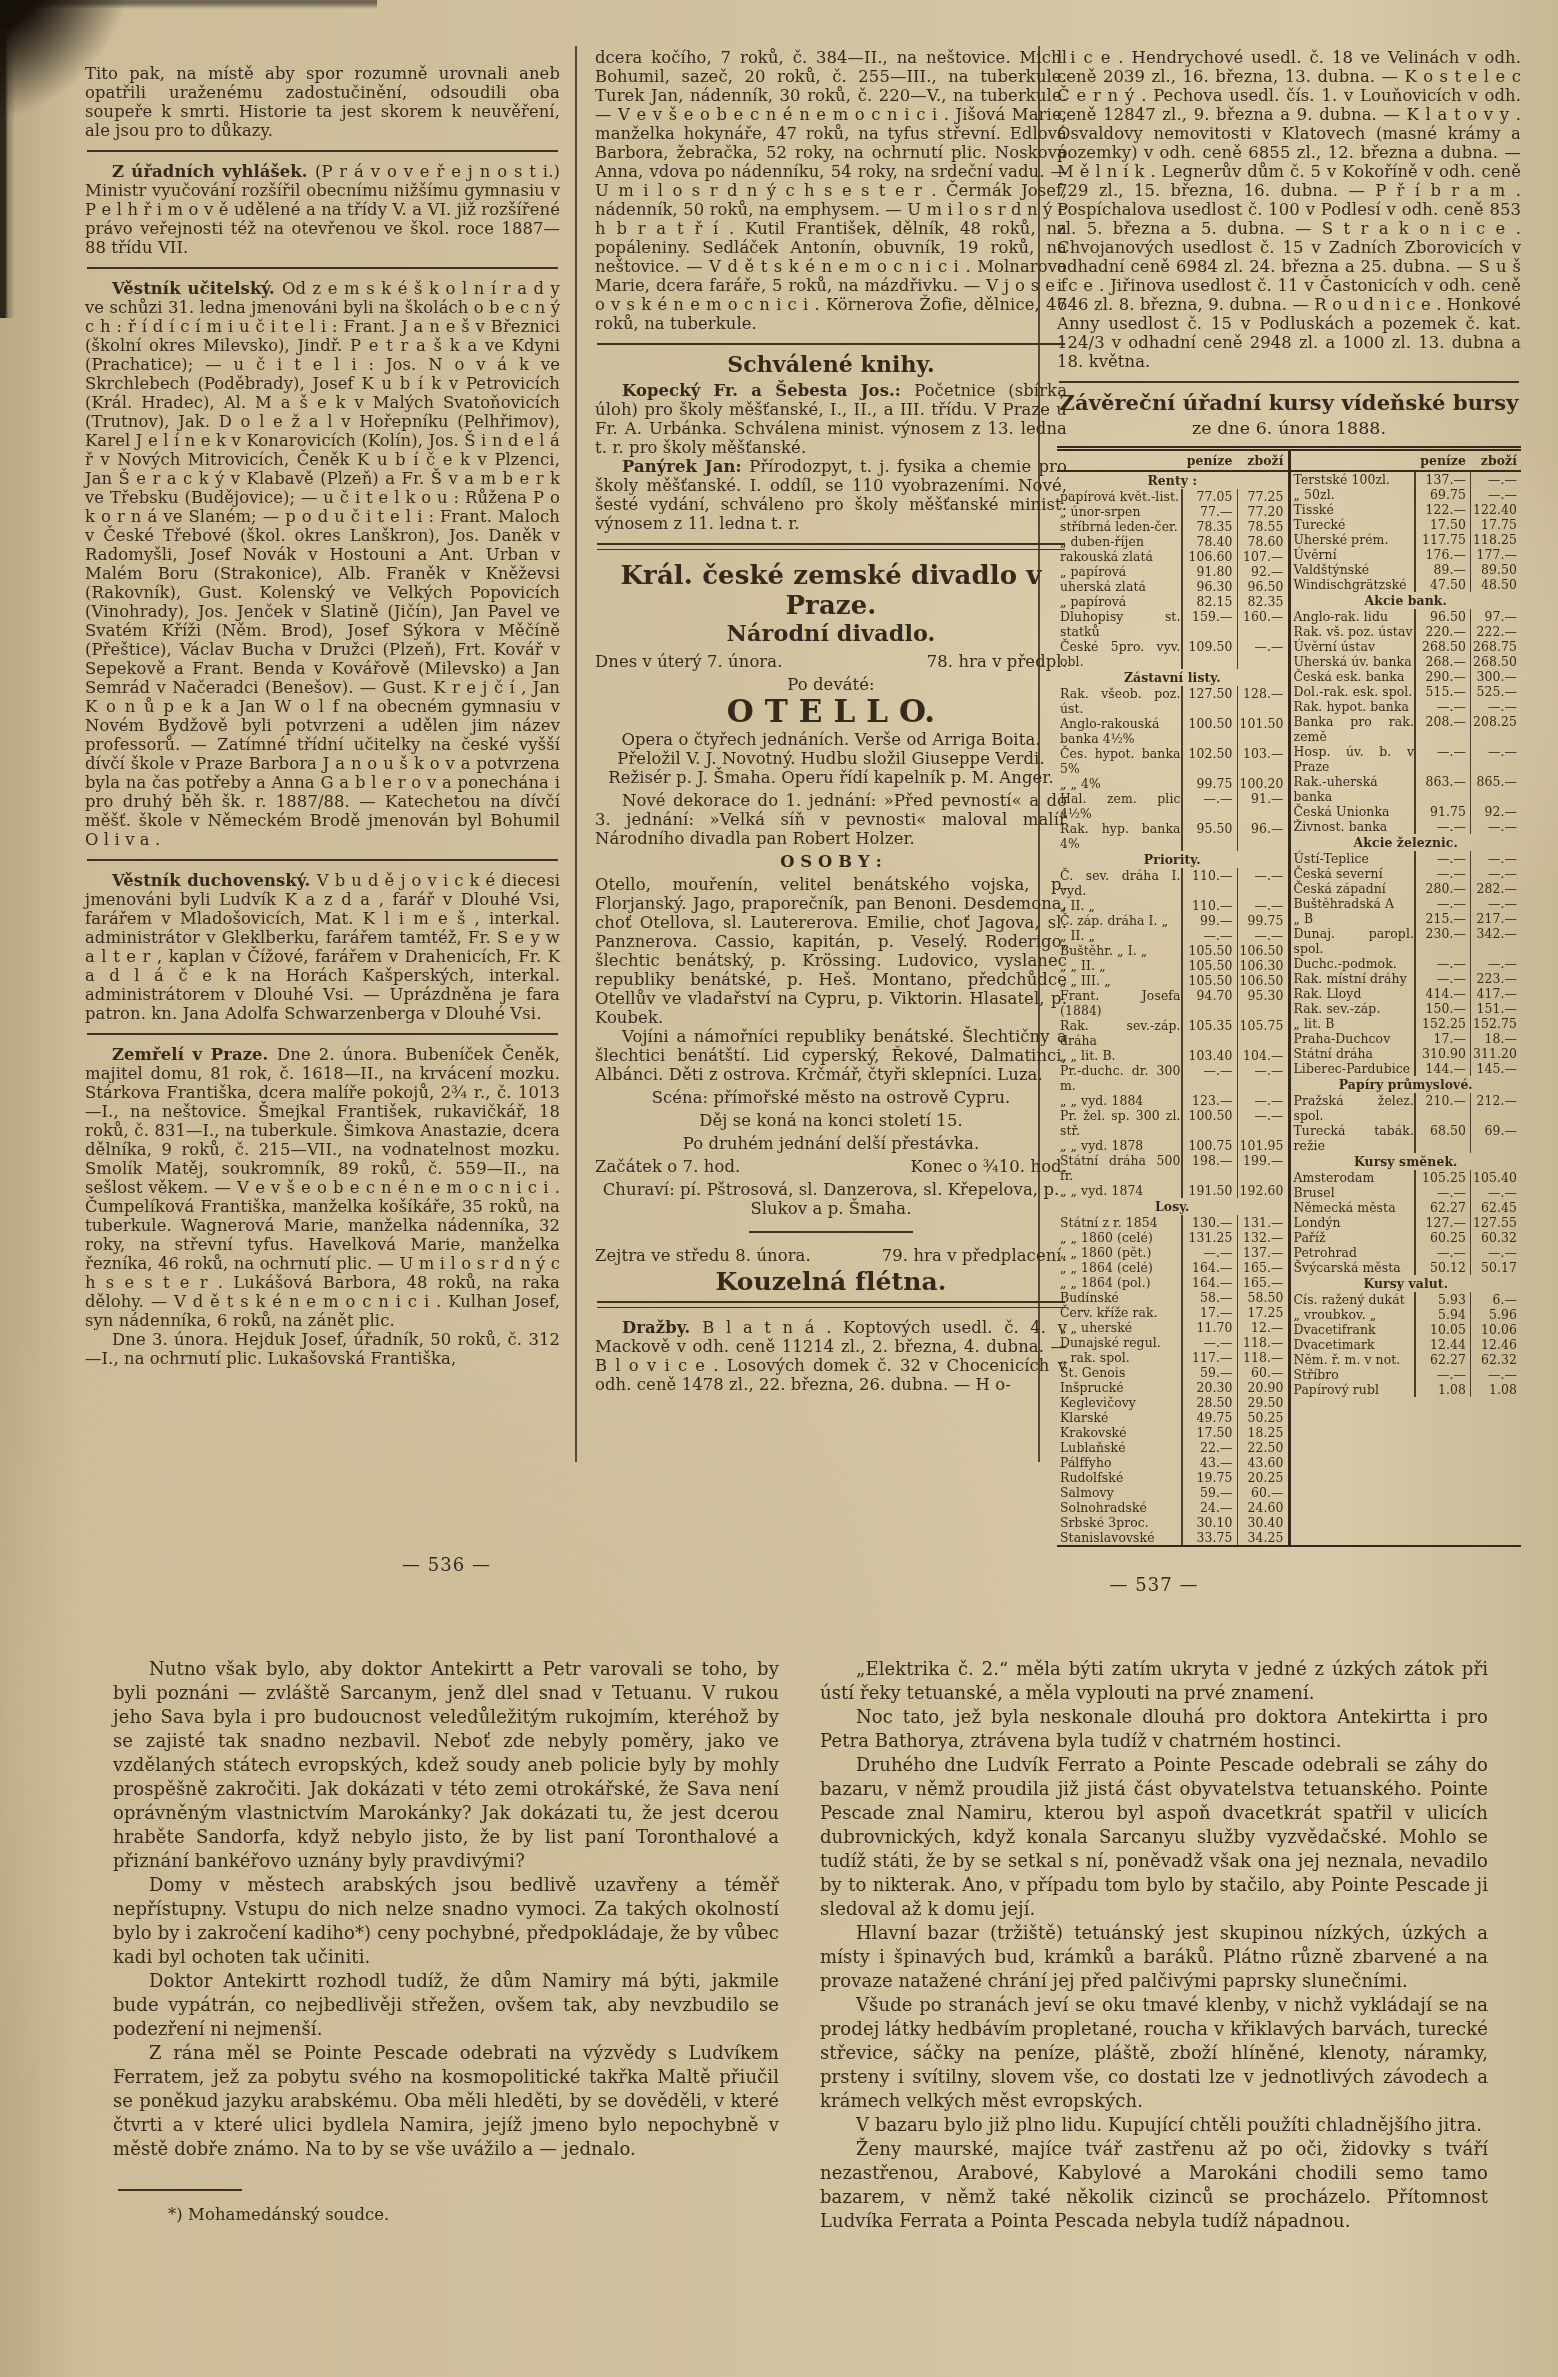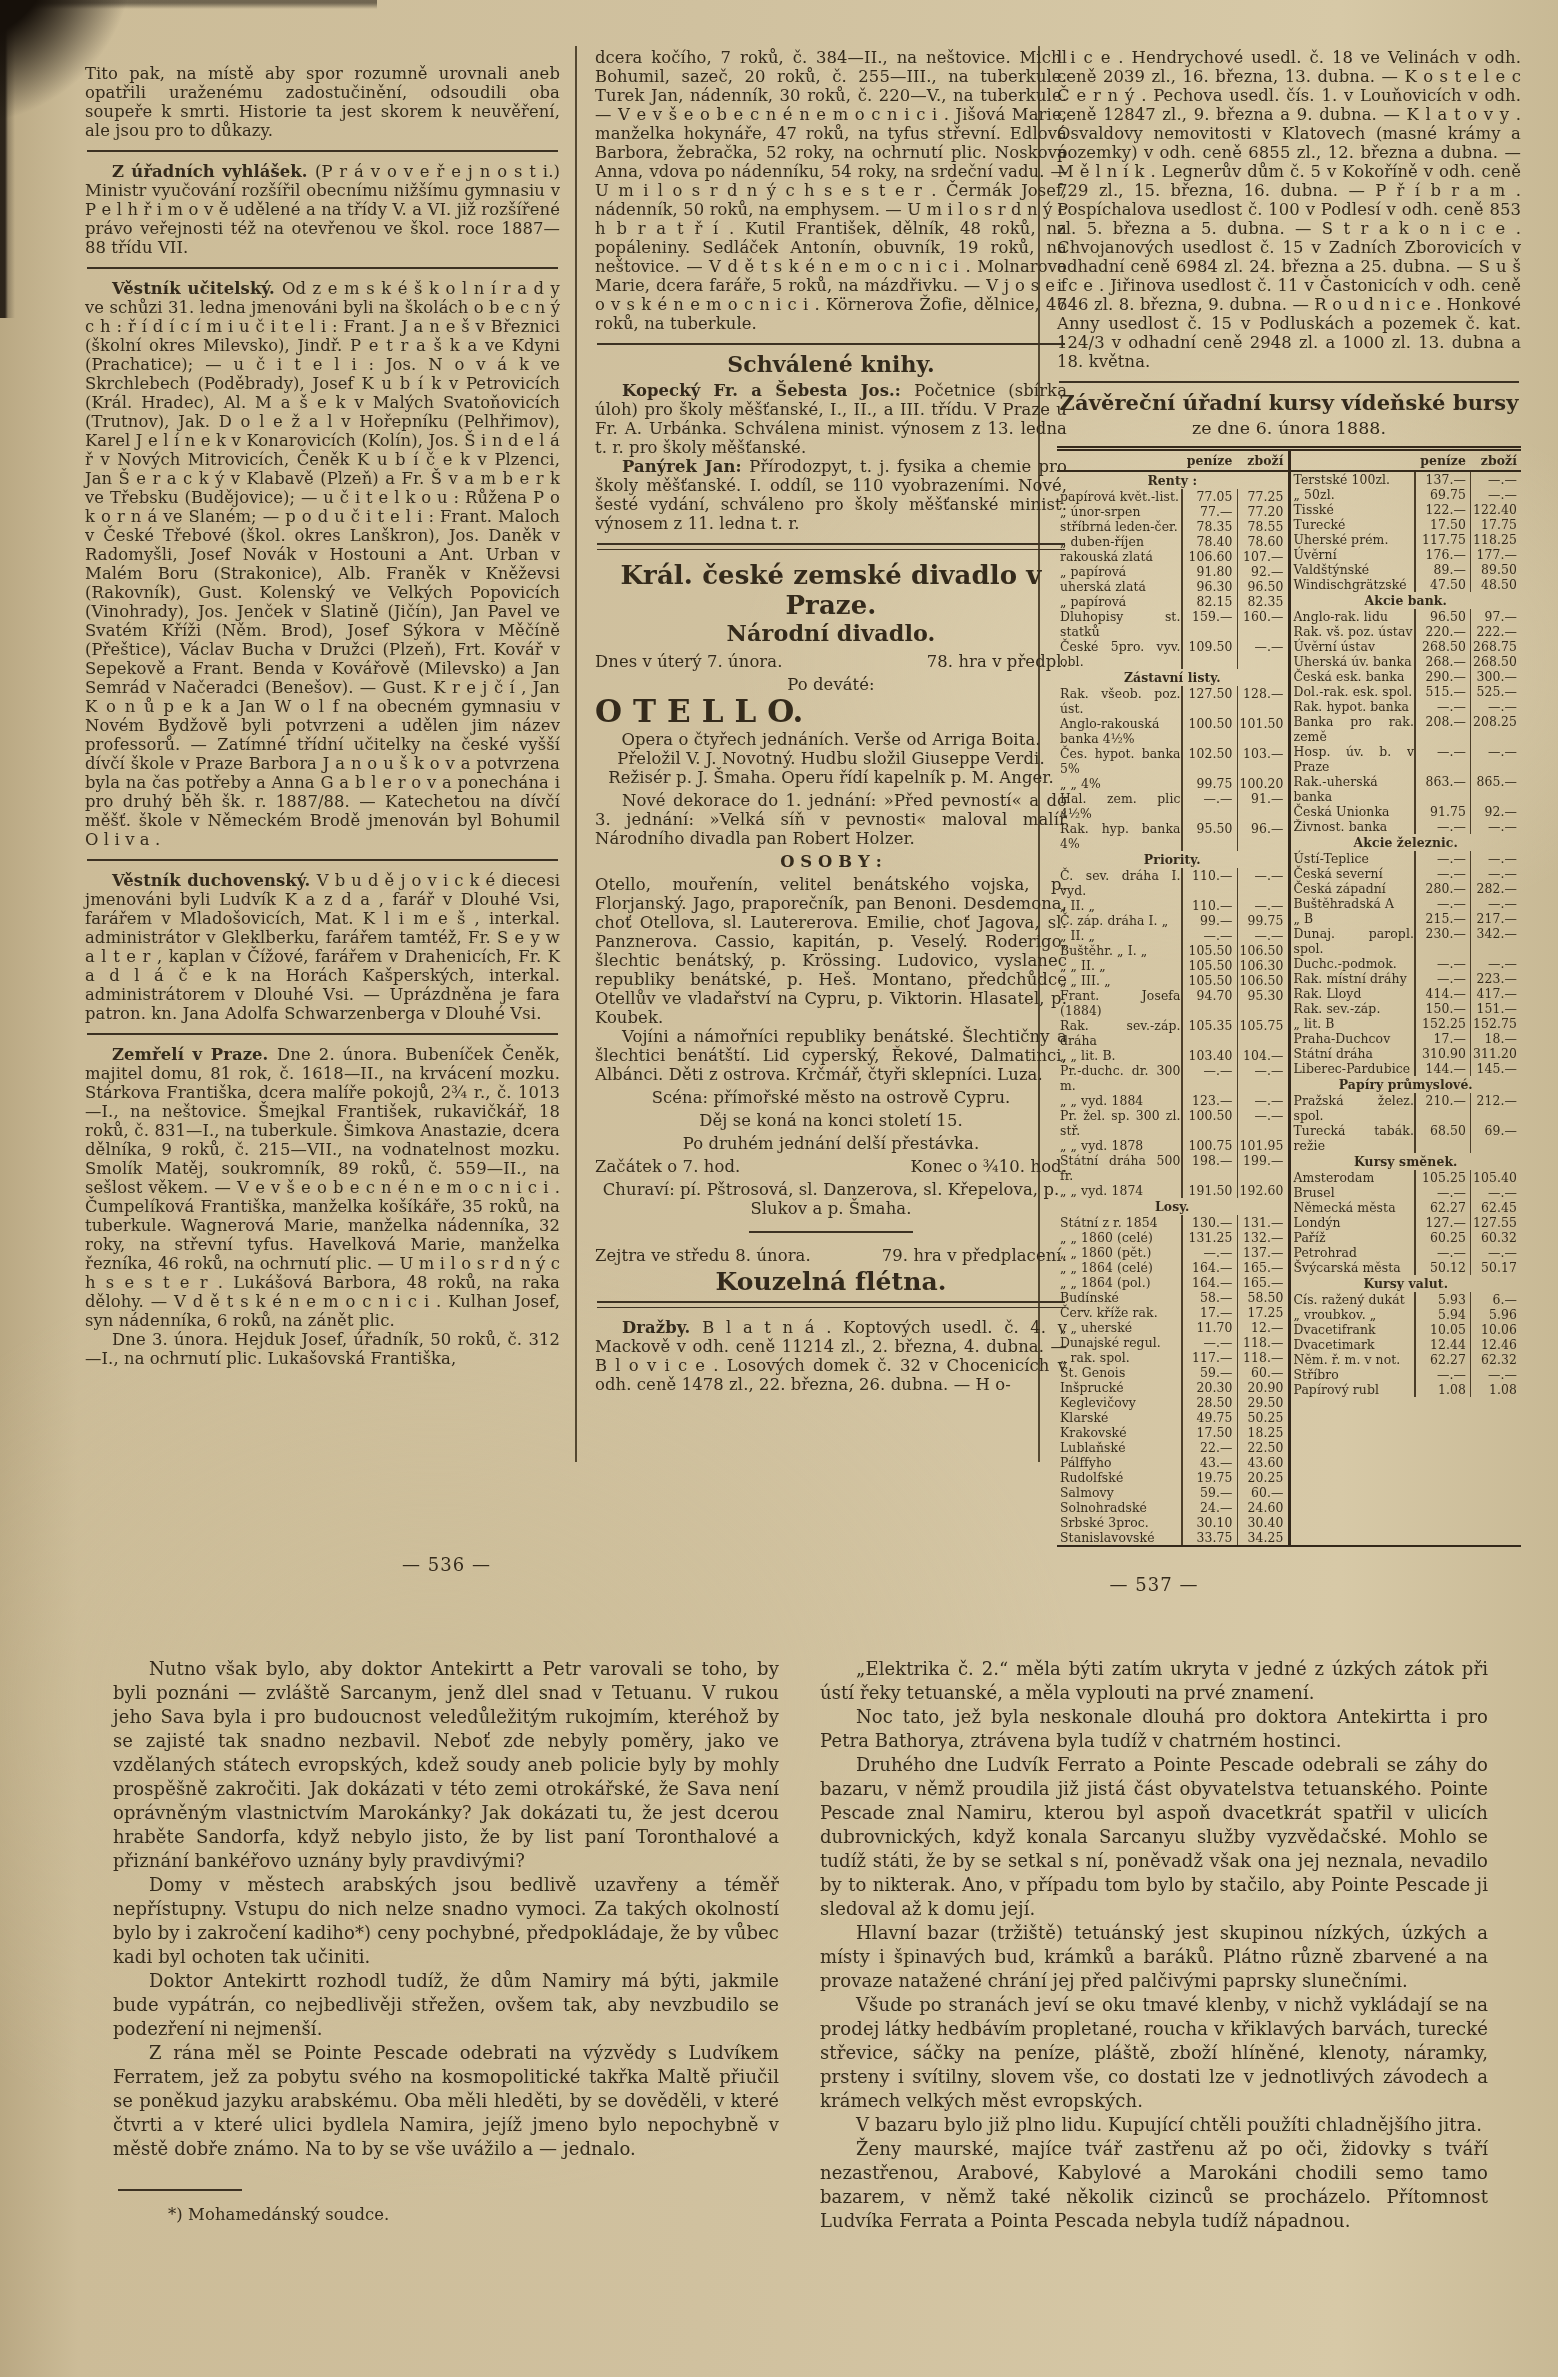--- a/index.html
+++ b/index.html
@@ -30,21 +30,21 @@
   .noind{text-indent:0;}
   .lead{font-weight:bold;}
   .hrule{height:2px;background:#3c3122;margin:10px auto;width:99%;}
   .dbl{height:3.5px;background:none;border-top:2.5px solid #3c3122;border-bottom:1px solid #3c3122;}
   .shortrule{width:164px;height:2.5px;background:#3c3122;margin:13px auto;}
   .h-center{font-weight:bold;text-align:center;font-size:22px;margin:5px 0 7px;text-indent:0;}
   .theatre .tt{font-weight:bold;text-align:center;font-size:26px;line-height:30px;margin:8px 0 3px;}
   .theatre .st{font-weight:bold;text-align:center;font-size:22.3px;margin:4px 0 9px;}
   .split{display:flex;justify-content:space-between;margin:4px 0;}
   .c{text-align:center;margin:4px 0;text-indent:0;}
-  .opera{font-weight:bold;text-align:left;font-size:31px;margin:8px 0 9px;}
+  .opera{font-weight:bold;text-align:center;font-size:31px;margin:8px 0 9px;}
   .flute{font-weight:bold;text-align:center;font-size:25px;margin:7px 0 9px;}
   .bursa-t{font-size:21px;margin-top:7px;}
   .bursa-d{font-size:17.4px;margin:3px 0 8px;}
   .btable{display:flex;border-top:5px double #33281a;border-bottom:2px solid #33281a;font-size:12.4px;line-height:15px;}
   .bhalf{width:50%;}
   .bhalf.first{border-right:3px solid #33281a;}
   .bhead,.brow{display:grid;grid-template-columns:1fr 56px 51px;}
   .bhead{font-weight:bold;border-bottom:2px solid #33281a;padding:2px 0;}
   .bhead span{text-align:right;padding-right:4px;}
   .bl{padding-left:3px;}

